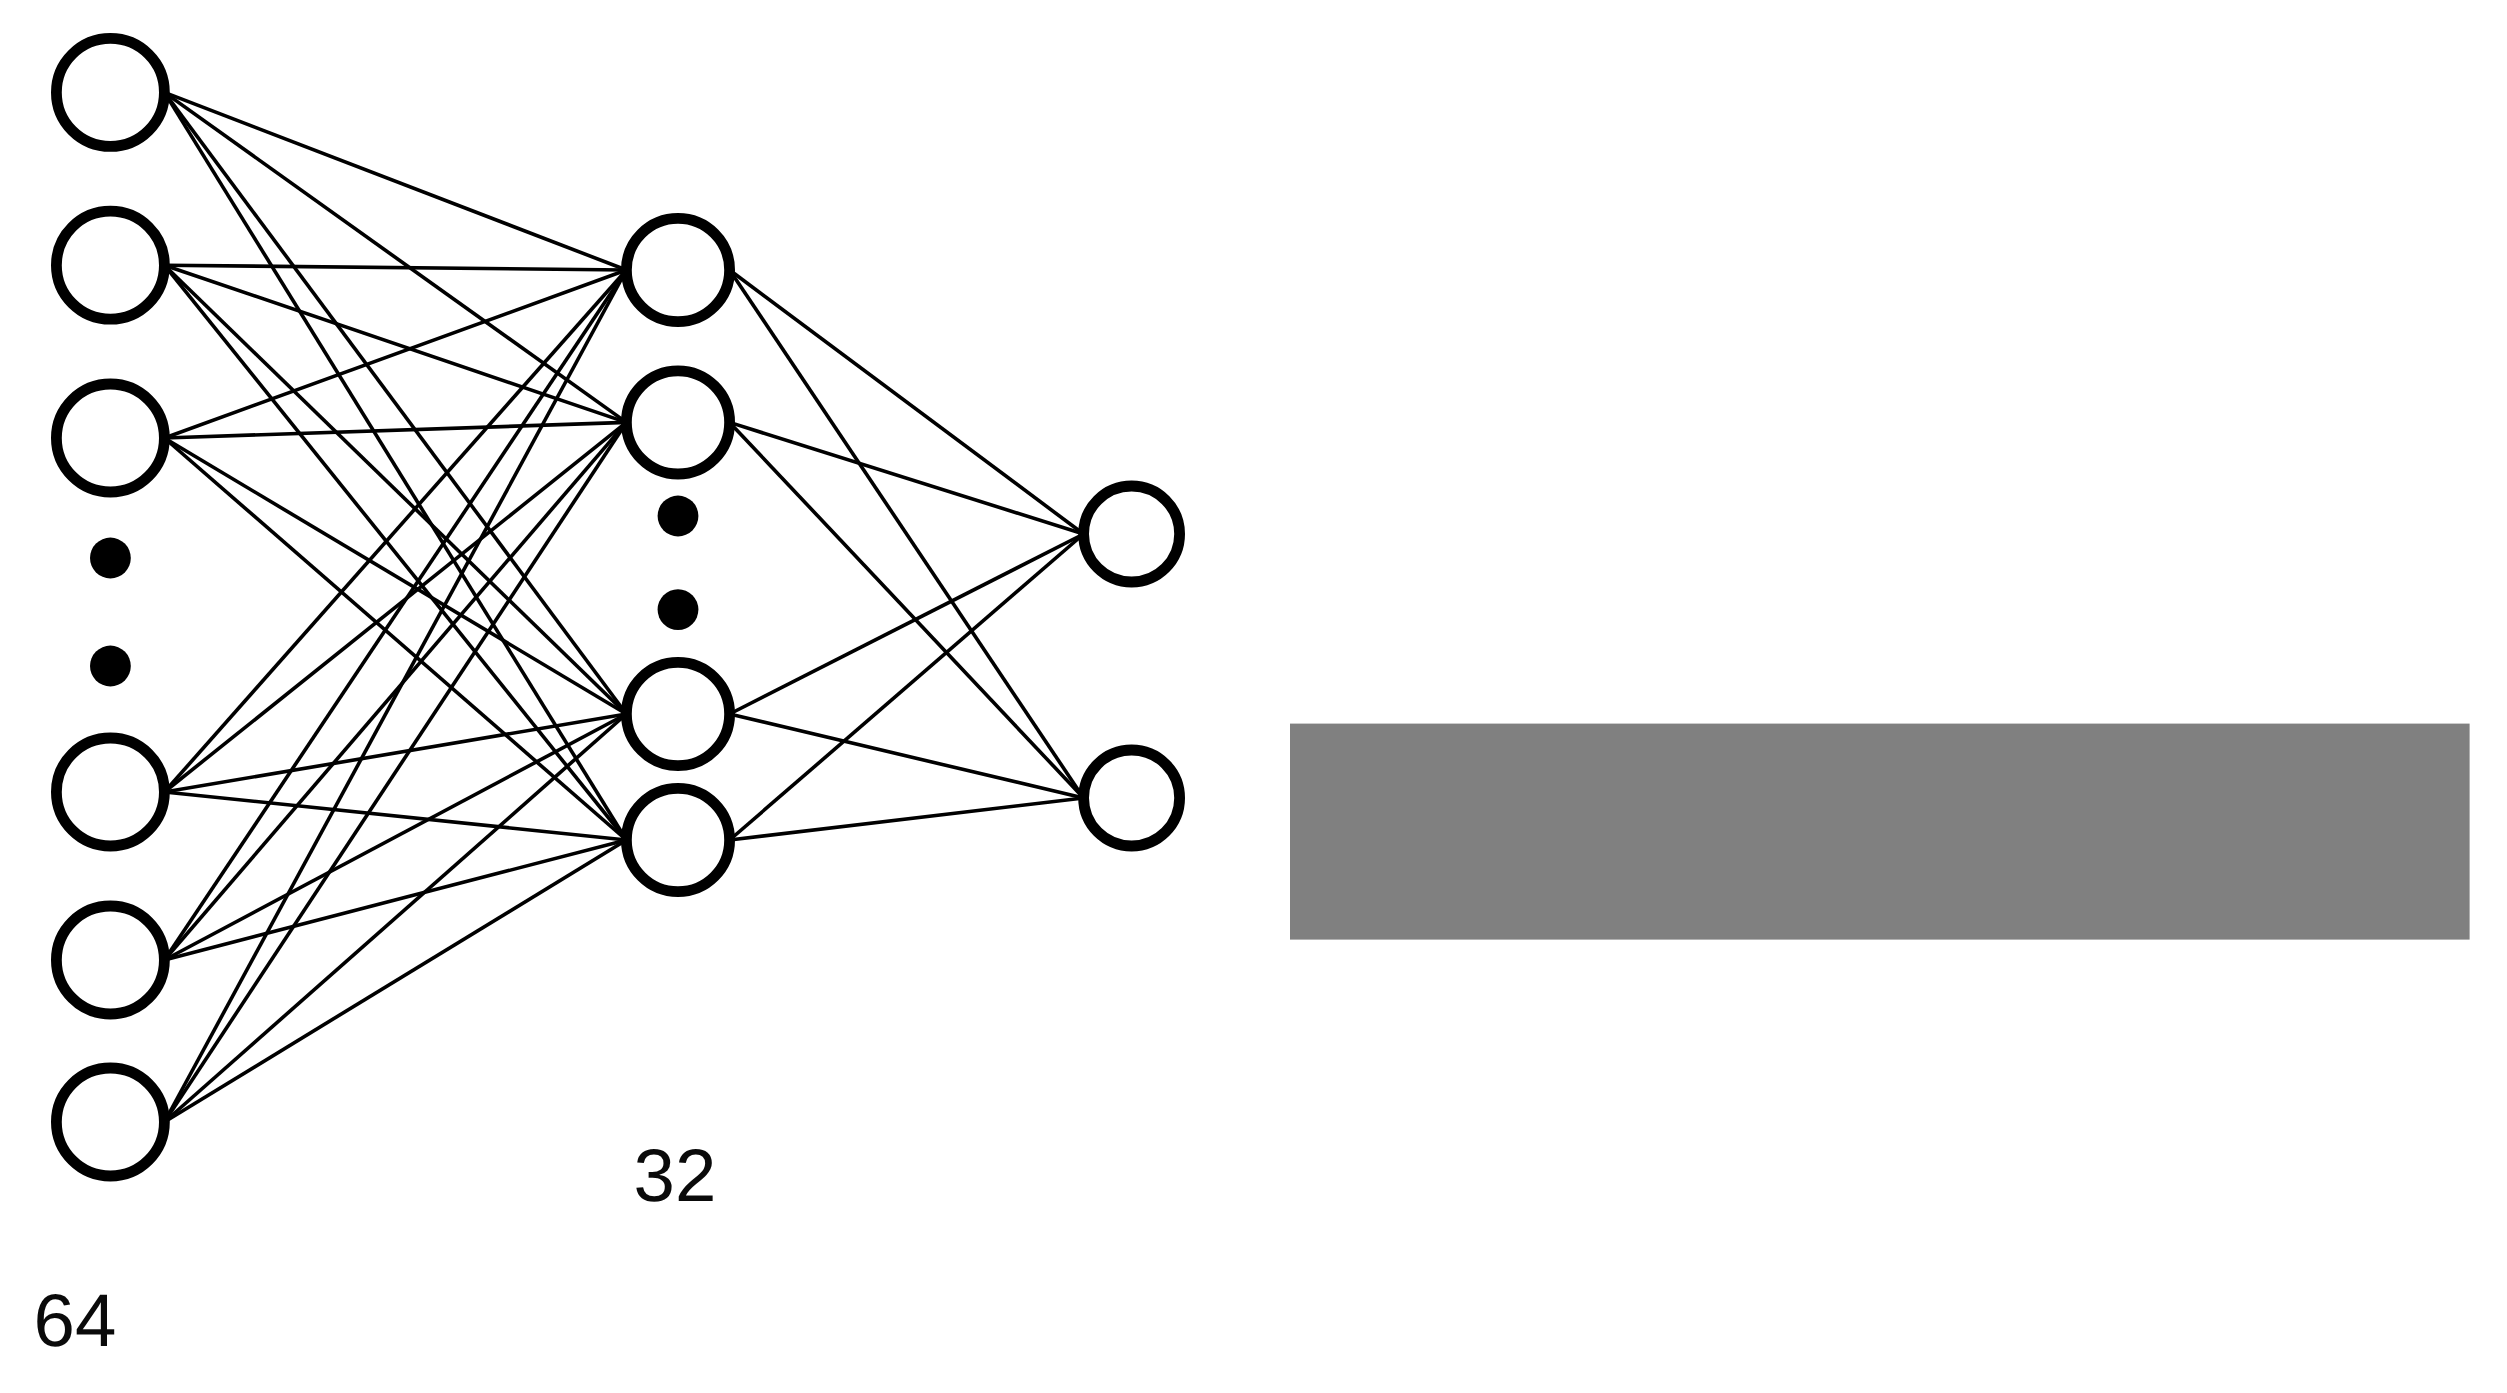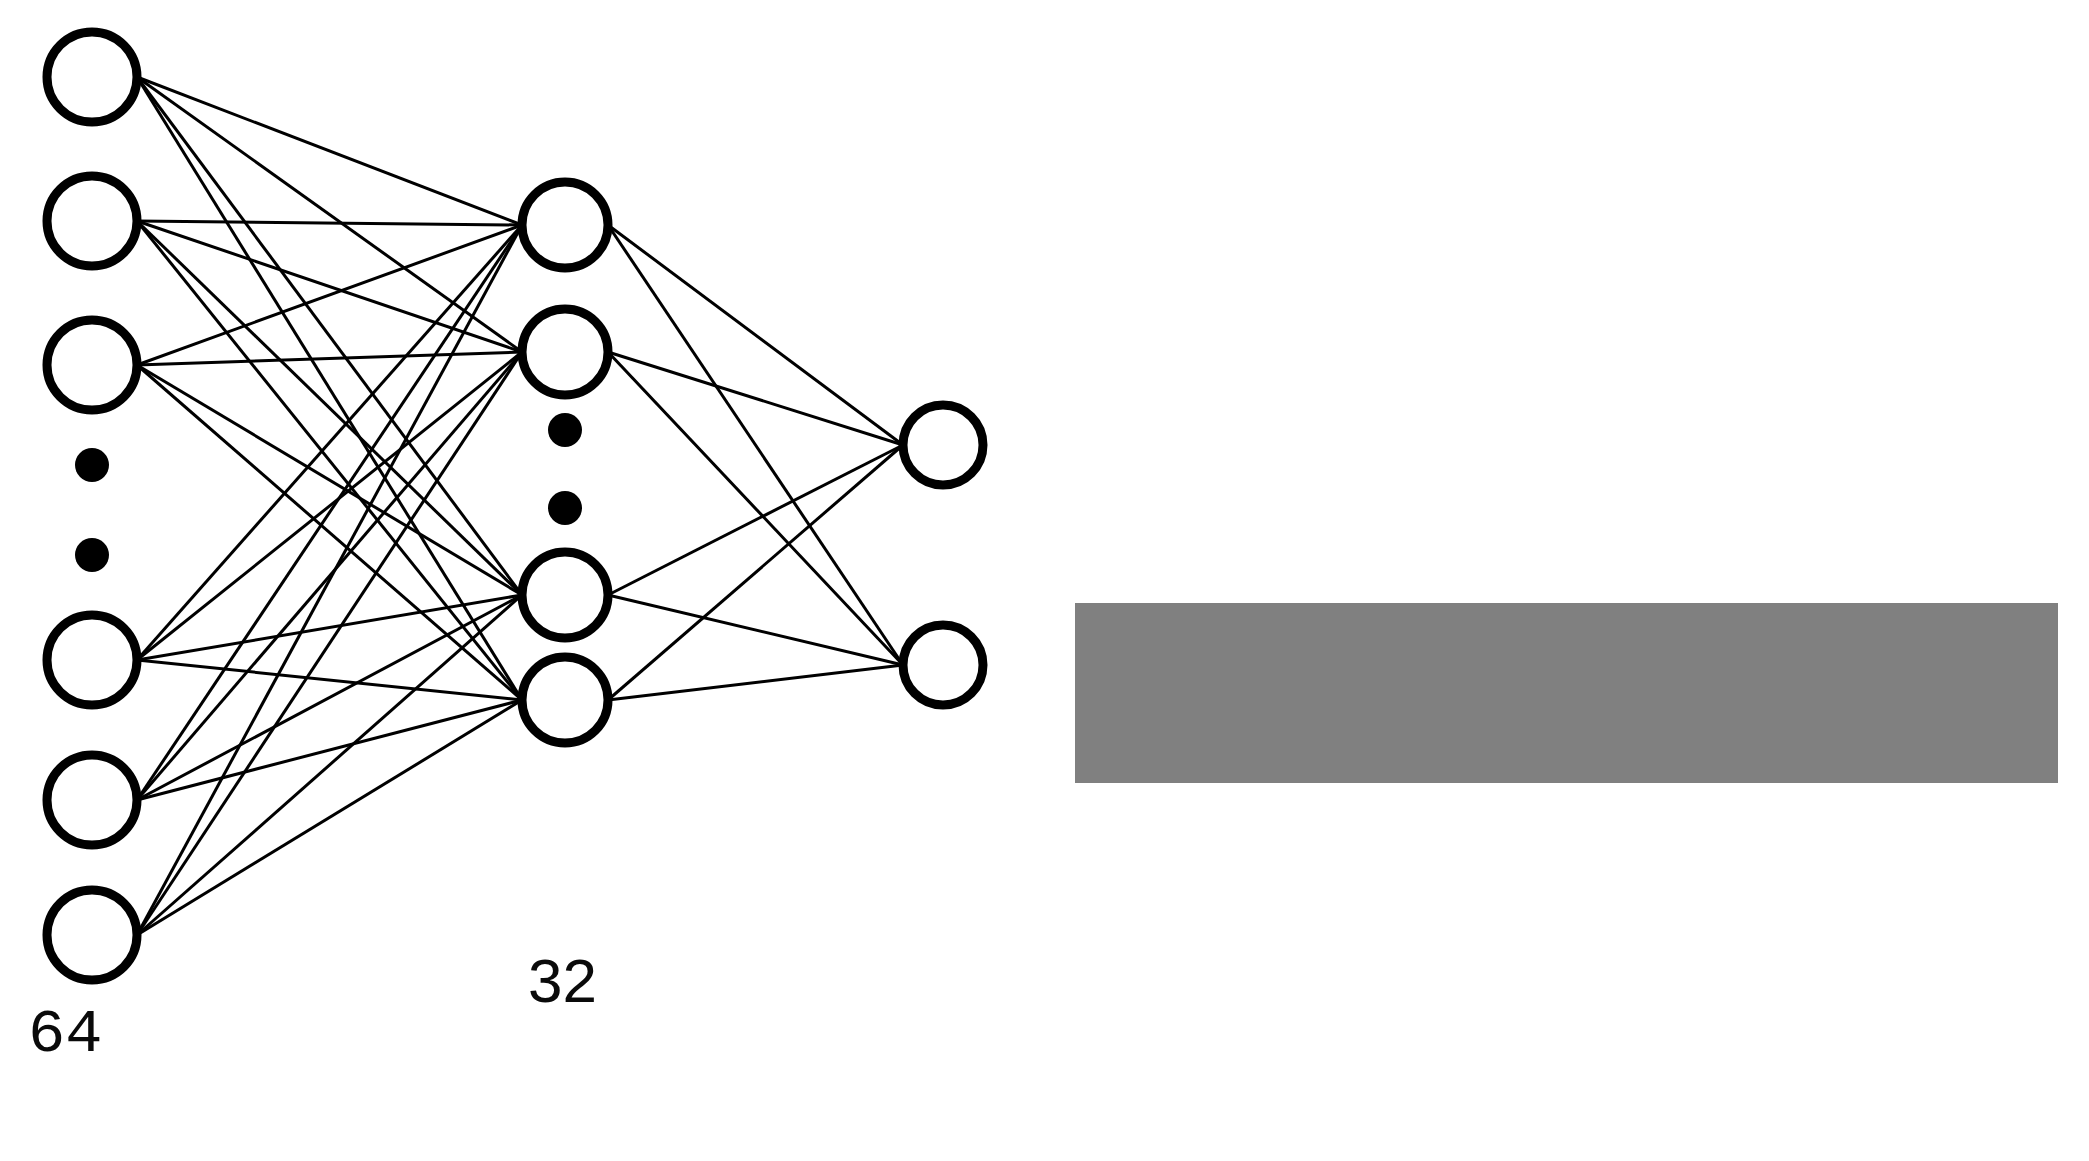--- a/index.html
+++ b/index.html
@@ -34,21 +34,21 @@
 
   .layer-caption {
     position: absolute;
     font-family: "Liberation Sans", sans-serif;
     font-weight: 400;
     color: #0a0a0a;
     font-size: 62px;
     line-height: 1;
     white-space: nowrap;
   }
-  #layer-caption-input  { left: 28px;  top: 1004px; font-family: Liberation Mono, monospace; }
+  #layer-caption-input  { left: 28px;  top: 1071px; }
   #layer-caption-hidden { left: 528px; top: 950px;  }
 
   .output-legend {
     position: absolute;
     font-family: "Liberation Sans", sans-serif;
     font-weight: 700;
     color: #000000;
     font-size: 62px;
     line-height: 1;
     white-space: nowrap;

